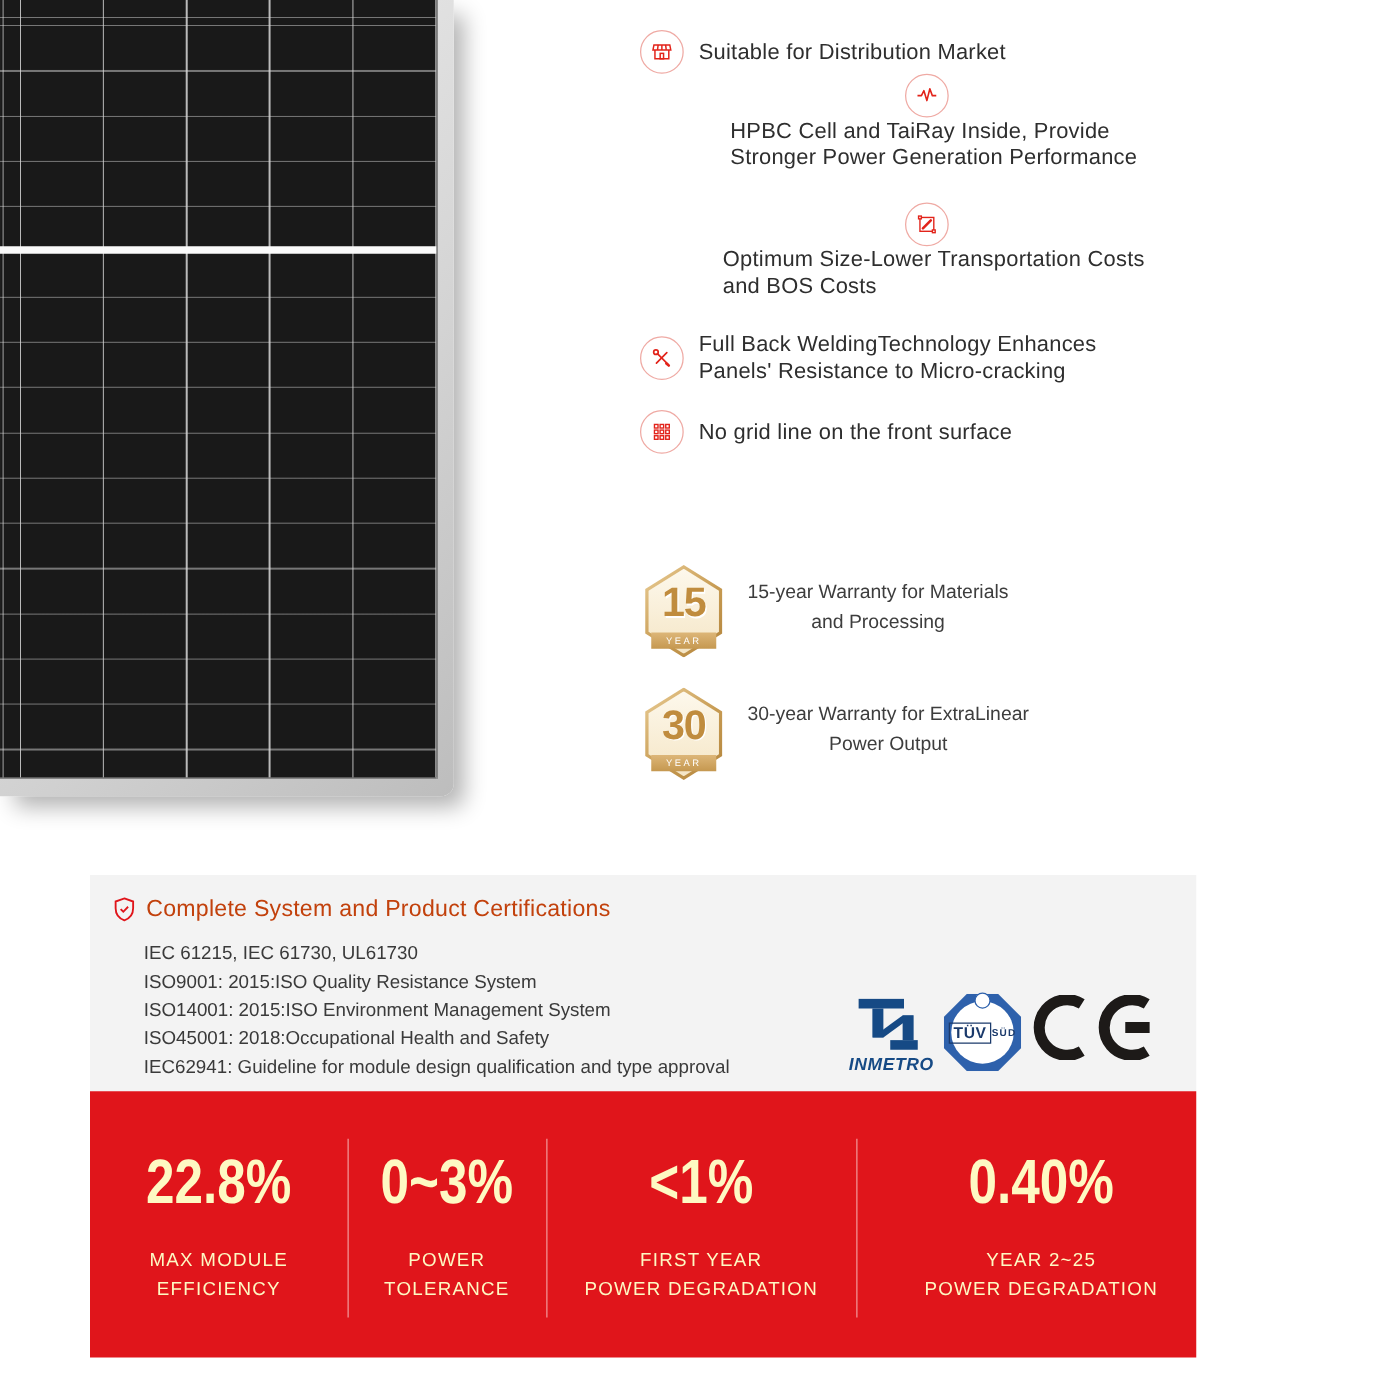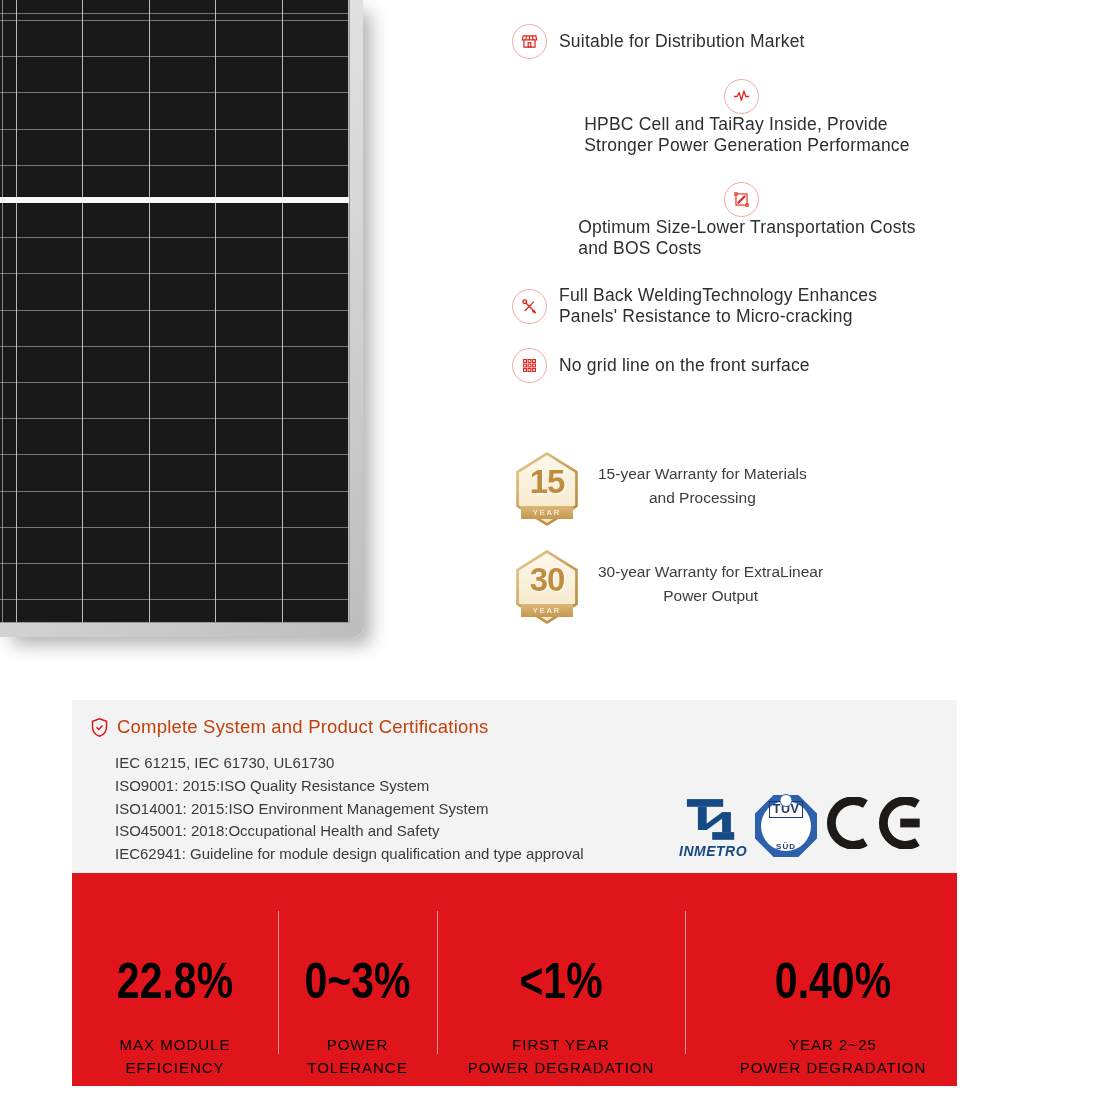--- a/index.html
+++ b/index.html
@@ -17,21 +17,21 @@
            repeating-linear-gradient(to right, rgba(214,214,214,.85) 0 1px, transparent 1px 66.4px),
            repeating-linear-gradient(to bottom, rgba(196,196,196,.55) 0 1px, transparent 1px 36.2px);
          background-position:16px 0, 0 20px;
          border-right:1px solid #9a9a9a;border-bottom:1px solid #9a9a9a;}
   .busbar{position:absolute;left:0;right:0;top:197px;height:6px;background:#fafafa;}
   .edge-line{position:absolute;left:2px;top:0;bottom:0;width:1px;background:rgba(230,230,230,.55);}
 
   
   .features{position:absolute;left:512px;top:24px;width:470px;}
   .feature{display:flex;align-items:center;}
-  .f-gap-a{margin-bottom:20px;text-align:right;} .f-gap-b{margin-bottom:26px;flex-direction:column;} .f-gap-c{margin-bottom:21px;}
+  .f-gap-a{text-align:right;} .f-gap-b{margin-bottom:26px;flex-direction:column;} .f-gap-c{margin-bottom:21px;}
   .ficon{flex:0 0 33px;width:33px;height:33px;border:1px solid #efaaa4;border-radius:50%;
          display:flex;align-items:center;justify-content:center;margin-right:12px;}
   .ficon svg{width:19px;height:19px;}
   .ftext{font-size:17.5px;line-height:21px;color:#2e2e2e;letter-spacing:.2px;}
 
   
   .warranty{position:absolute;left:512px;display:flex;}
   .w1{top:452px;} .w2{top:550px;}
   .badge{position:relative;width:70px;height:74px;flex:0 0 70px;margin-right:16px;}
   .hexo{position:absolute;inset:0;background:linear-gradient(135deg,#ecd09a 0%,#c79b52 55%,#b1823a 100%);
@@ -54,34 +54,34 @@
   .cert-items{position:absolute;left:43px;top:52px;font-size:15px;line-height:22.8px;color:#3a3a3a;}
 
   .logos{position:absolute;right:18px;bottom:8px;width:260px;height:70px;}
   .inmetro{position:absolute;left:0;bottom:6px;width:62px;text-align:center;}
   .inmetro svg{width:54px;height:44px;display:block;margin:0 auto;}
   .inmetro-label{font-size:14px;font-weight:bold;font-style:italic;color:#164a85;letter-spacing:.5px;margin-top:1px;}
   .tuv{position:absolute;left:76px;bottom:8px;width:62px;height:62px;}
   .tuv-oct{position:absolute;inset:0;background:#2e61ac;
            clip-path:polygon(30% 0,70% 0,100% 30%,100% 70%,70% 100%,30% 100%,0 70%,0 30%);}
   .tuv-circle{position:absolute;inset:6px;background:#fff;border-radius:50%;
-           display:flex;flex-direction:column;align-items:center;justify-content:space-between;}
+           display:flex;align-items:center;justify-content:center;}
   .tuv-top{position:absolute;top:-1px;left:50%;transform:translateX(-50%);width:13px;height:13px;
            background:#fff;border-radius:50%;border:1px solid #2e61ac;box-sizing:border-box;}
   .tuv-tuv{font-size:12.5px;font-weight:bold;color:#1b3a6b;border:1.5px solid #1b3a6b;
            padding:0 3px;line-height:15px;letter-spacing:.5px;}
   .tuv-sud{font-size:8px;font-weight:bold;color:#1b3a6b;margin-top:1px;letter-spacing:1px;}
   .ce{position:absolute;left:146px;bottom:12px;}
   .ce svg{width:104px;height:52px;}
 
   
   .banner{position:absolute;left:72px;top:873px;width:885px;height:213px;background:#e0151b;}
   .divider{position:absolute;top:38px;bottom:32px;width:1px;background:rgba(255,255,255,.55);}
   .d1{left:206px;} .d2{left:365px;} .d3{left:613px;}
-  .stat{position:absolute;top:0;bottom:0;text-align:center;color:#000000;margin-top:36px;}
+  .stat{position:absolute;top:0;bottom:0;text-align:center;color:#fef9c3;}
   .s1{left:0;width:206px;} .s2{left:206px;width:159px;} .s3{left:365px;width:248px;} .s4{left:637px;width:248px;}
   .stat-value{margin-top:44px;font-size:50px;font-weight:bold;line-height:56px;
               transform:scaleX(.82);transform-origin:center;letter-spacing:0px;white-space:nowrap;}
   .stat-labels{margin-top:24px;font-size:15px;line-height:23px;letter-spacing:1px;}
 </style>
 </head>
 <body>
 
 <div class="page">
 

